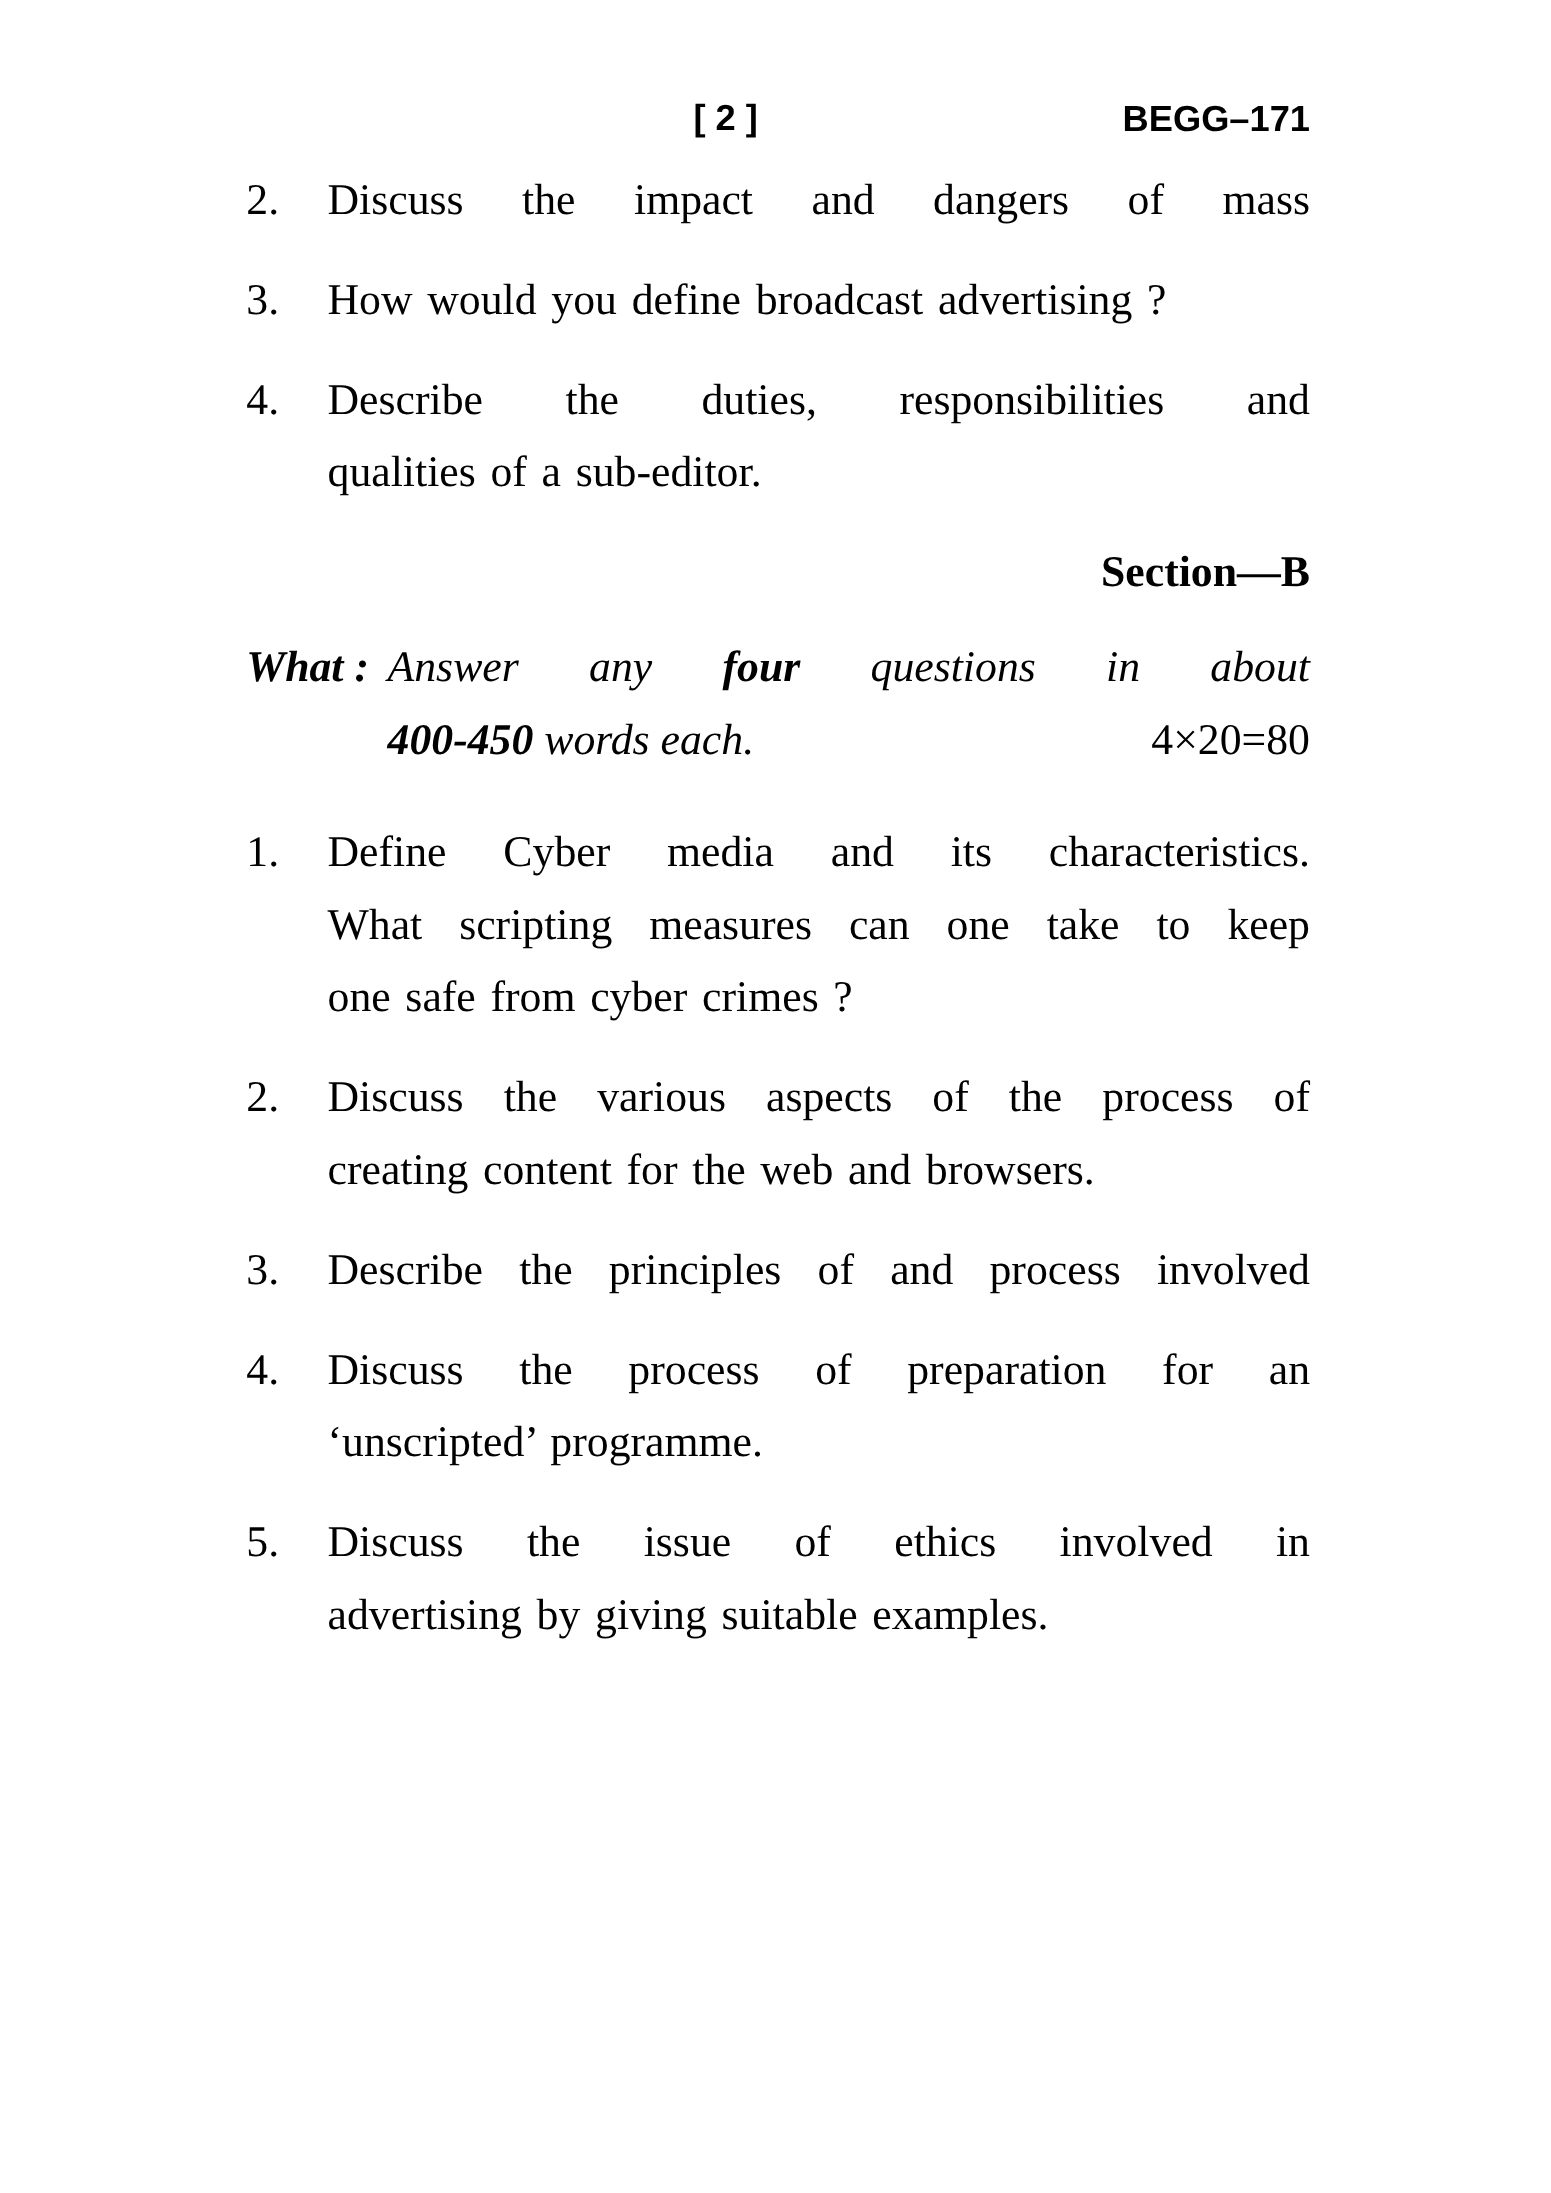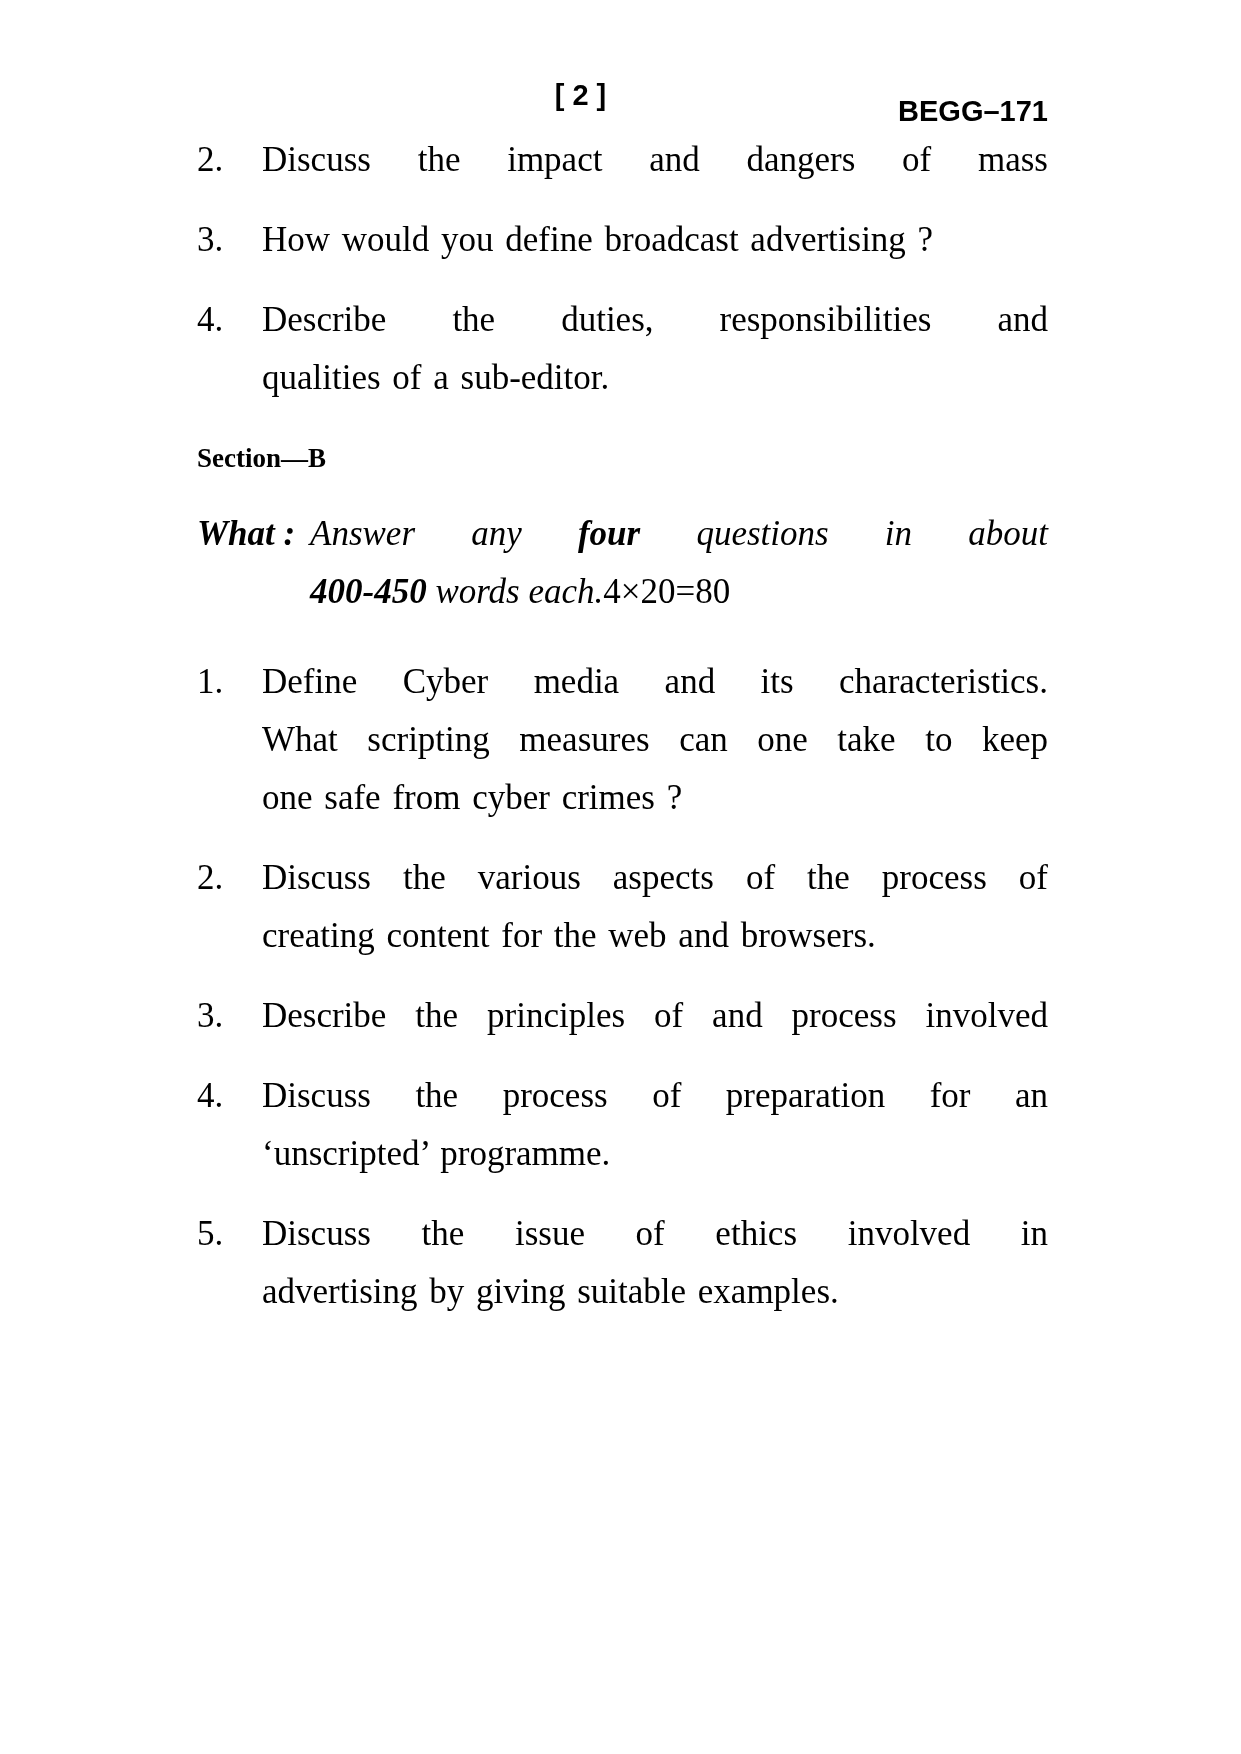--- a/index.html
+++ b/index.html
@@ -27,44 +27,44 @@
   }
   .page-number {
     position: absolute;
     left: 50%;
     transform: translateX(-50%) translateX(-42px);
     white-space: nowrap;
   }
   .course-code {
     position: absolute;
     right: 0;
-    top: 16px;
+    top: 1px;
     white-space: nowrap;
   }
   
   .q-row { display: flex; margin-bottom: 22px; }
   .q-row.first { margin-top: 16px; }
   .q-num { flex: none; width: 65px; }
   .q-text { flex: 1; min-width: 0; word-spacing: 3px; }
   .q-line { text-align: justify; }
   .q-line.stretch { text-align-last: justify; }
   
   .section-heading {
     margin: 8px 0 0 0;
-    text-align: left;
+    text-align: right;
     font-weight: bold;
-    font-size: 27px;
+    font-size: 35px;
     line-height: 58px;
   }
   
   .note { display: flex; margin-top: 18px; font-style: italic; }
   .note-label { flex: none; width: 113px; font-weight: bold; }
   .note-body { flex: 1; min-width: 0; }
   .note-line-1 { text-align: justify; text-align-last: justify; }
-  .note-line-2 { display: flex; }
+  .note-line-2 { display: flex; justify-content: space-between; }
   .bold-it { font-weight: bold; }
   .marks { font-style: normal; }
   
   .section-b-list { margin-top: 32px; }
 </style>
 </head>
 <body>
 
 <div class="page">
 

